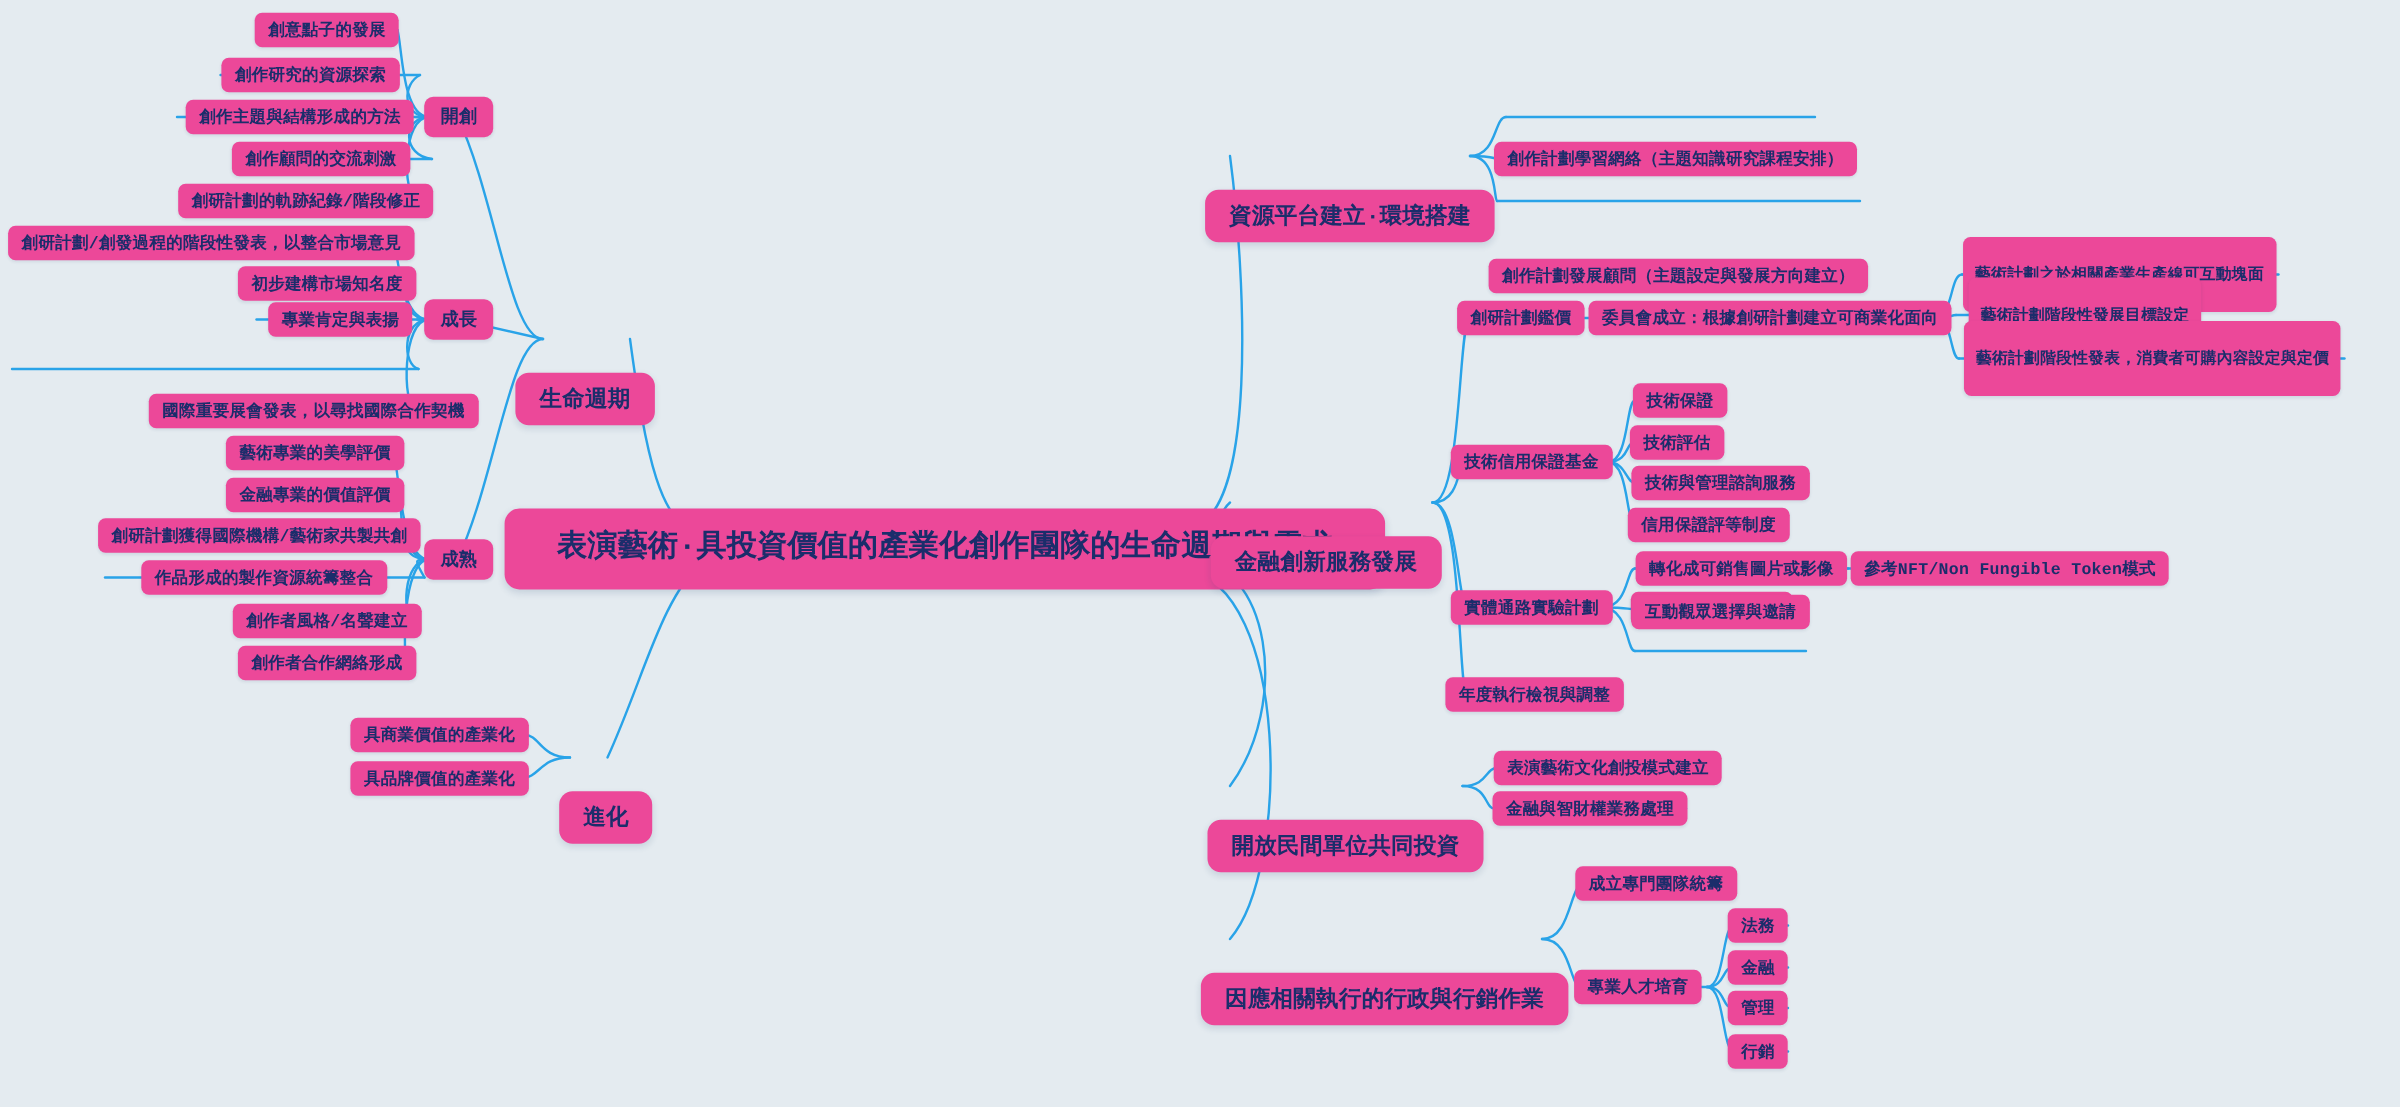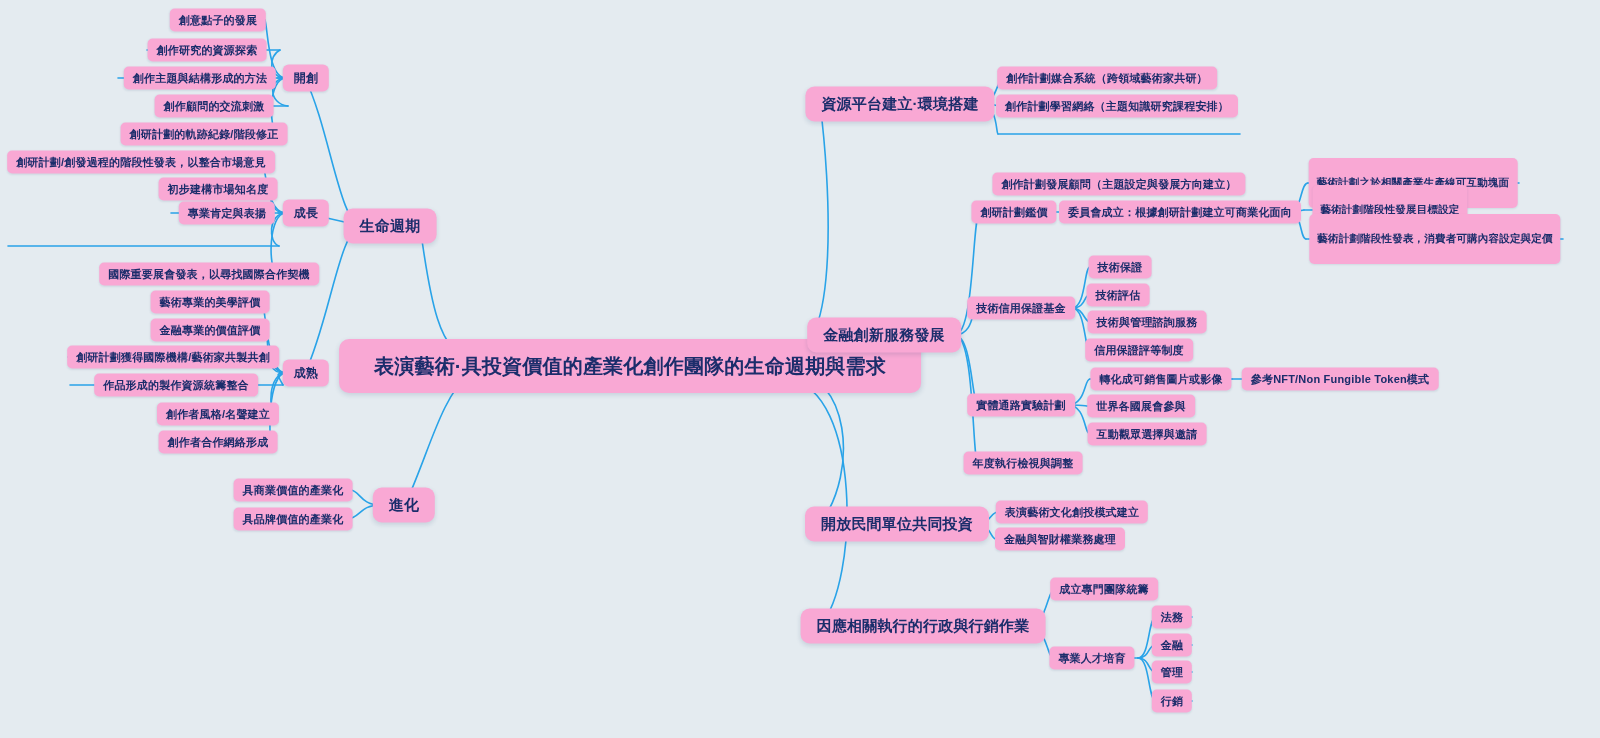--- a/index.html
+++ b/index.html
@@ -16,44 +16,45 @@
     width:1600px;height:738px;
   }
   svg#edges{
     position:absolute;left:0;top:0;
     width:1600px;height:738px;
     pointer-events:none;
   }
   .node{
     position:absolute;
     box-sizing:border-box;
-    background:#f9a8d4;
+    background:#ec4899;
     border-radius:7px;
     color:#1b2d6b;
     font-weight:bold;
     white-space:nowrap;
     display:flex;
     align-items:center;
     justify-content:center;
     box-shadow:0 1px 2px rgba(40,70,110,.10);
     transform:translate(-50%,-50%);
     letter-spacing:.2px;
+    font-family:Liberation Mono, monospace;
   }
   .lvl-root{
     font-size:20px;
     line-height:26px;
     padding:14px 35px;
     border-radius:10px;
     white-space:pre-line;
     text-align:center;
     flex-direction:row;
     box-shadow:0 2px 5px rgba(40,70,110,.16);
   }
   .lvl-1{ font-size:15px; padding:8px 16px; border-radius:9px;
-          box-shadow:0 2px 4px rgba(40,70,110,.14); }
+          box-shadow:0 2px 4px rgba(40,70,110,.14);margin-top:40px; }
   .lvl-2{ font-size:12px; padding:5px 11px; border-radius:6px; }
   .lvl-3{ font-size:11px; padding:4px 9px;  border-radius:5px; }
   .lvl-4{ font-size:10.5px; padding:18px 8px; border-radius:5px; }
 </style>
 </head>
 <body>
 
 <div id="canvas">
 
   <svg id="edges" viewBox="0 0 1600 738" xmlns="http://www.w3.org/2000/svg">
@@ -201,21 +202,20 @@
   <div class="node lvl-3" style="left:173px;top:357px;">創研計劃獲得國際機構/藝術家共製共創</div>
   <div class="node lvl-3" style="left:176px;top:385px;">作品形成的製作資源統籌整合</div>
   <div class="node lvl-3" style="left:218px;top:414px;">創作者風格/名聲建立</div>
   <div class="node lvl-3" style="left:218px;top:442px;">創作者合作網絡形成</div>
 
   <div class="node lvl-1" style="left:404px;top:505px;">進化</div>
   <div class="node lvl-3" style="left:293px;top:490px;">具商業價值的產業化</div>
   <div class="node lvl-3" style="left:293px;top:519px;">具品牌價值的產業化</div>
 
   <div class="node lvl-1" style="left:900px;top:104px;">資源平台建立·環境搭建</div>
-  <div class="node lvl-3" style="left:1107px;top:78px;">創作計劃媒合系統（跨領域藝術家共研）</div>
   <div class="node lvl-3" style="left:1117px;top:106px;">創作計劃學習網絡（主題知識研究課程安排）</div>
   <div class="node lvl-3" style="left:1119px;top:142px;margin-top:42px;">創作計劃發展顧問（主題設定與發展方向建立）</div>
 
   <div class="node lvl-1" style="left:884px;top:335px;">金融創新服務發展</div>
 
   <div class="node lvl-3" style="left:1014px;top:212px;">創研計劃鑑價</div>
   <div class="node lvl-3" style="left:1180px;top:212px;">委員會成立：根據創研計劃建立可商業化面向</div>
   <div class="node lvl-4" style="left:1413px;top:183px;">藝術計劃之於相關產業生產線可互動塊面</div>
   <div class="node lvl-4" style="left:1390px;top:210px;">藝術計劃階段性發展目標設定</div>
   <div class="node lvl-4" style="left:1435px;top:239px;">藝術計劃階段性發表，消費者可購內容設定與定價</div>
@@ -223,21 +223,21 @@
   <div class="node lvl-3" style="left:1021px;top:308px;">技術信用保證基金</div>
   <div class="node lvl-3" style="left:1120px;top:267px;">技術保證</div>
   <div class="node lvl-3" style="left:1118px;top:295px;">技術評估</div>
   <div class="node lvl-3" style="left:1147px;top:322px;">技術與管理諮詢服務</div>
   <div class="node lvl-3" style="left:1139px;top:350px;">信用保證評等制度</div>
 
   <div class="node lvl-3" style="left:1021px;top:405px;">實體通路實驗計劃</div>
   <div class="node lvl-3" style="left:1161px;top:379px;">轉化成可銷售圖片或影像</div>
   <div class="node lvl-3" style="left:1340px;top:379px;">參考NFT/Non Fungible Token模式</div>
   <div class="node lvl-3" style="left:1141px;top:406px;">世界各國展會參與</div>
-  <div class="node lvl-3" style="left:1147px;top:434px;">互動觀眾選擇與邀請</div>
+  <div class="node lvl-3" style="left:1147px;top:408px;">互動觀眾選擇與邀請</div>
 
   <div class="node lvl-3" style="left:1023px;top:463px;">年度執行檢視與調整</div>
 
   <div class="node lvl-1" style="left:897px;top:524px;">開放民間單位共同投資</div>
   <div class="node lvl-3" style="left:1072px;top:512px;text-align:center;">表演藝術文化創投模式建立</div>
   <div class="node lvl-3" style="left:1060px;top:539px;text-align:center;">金融與智財權業務處理</div>
 
   <div class="node lvl-1" style="left:923px;top:626px;">因應相關執行的行政與行銷作業</div>
   <div class="node lvl-3" style="left:1104px;top:589px;">成立專門團隊統籌</div>
   <div class="node lvl-3" style="left:1092px;top:658px;">專業人才培育</div>

